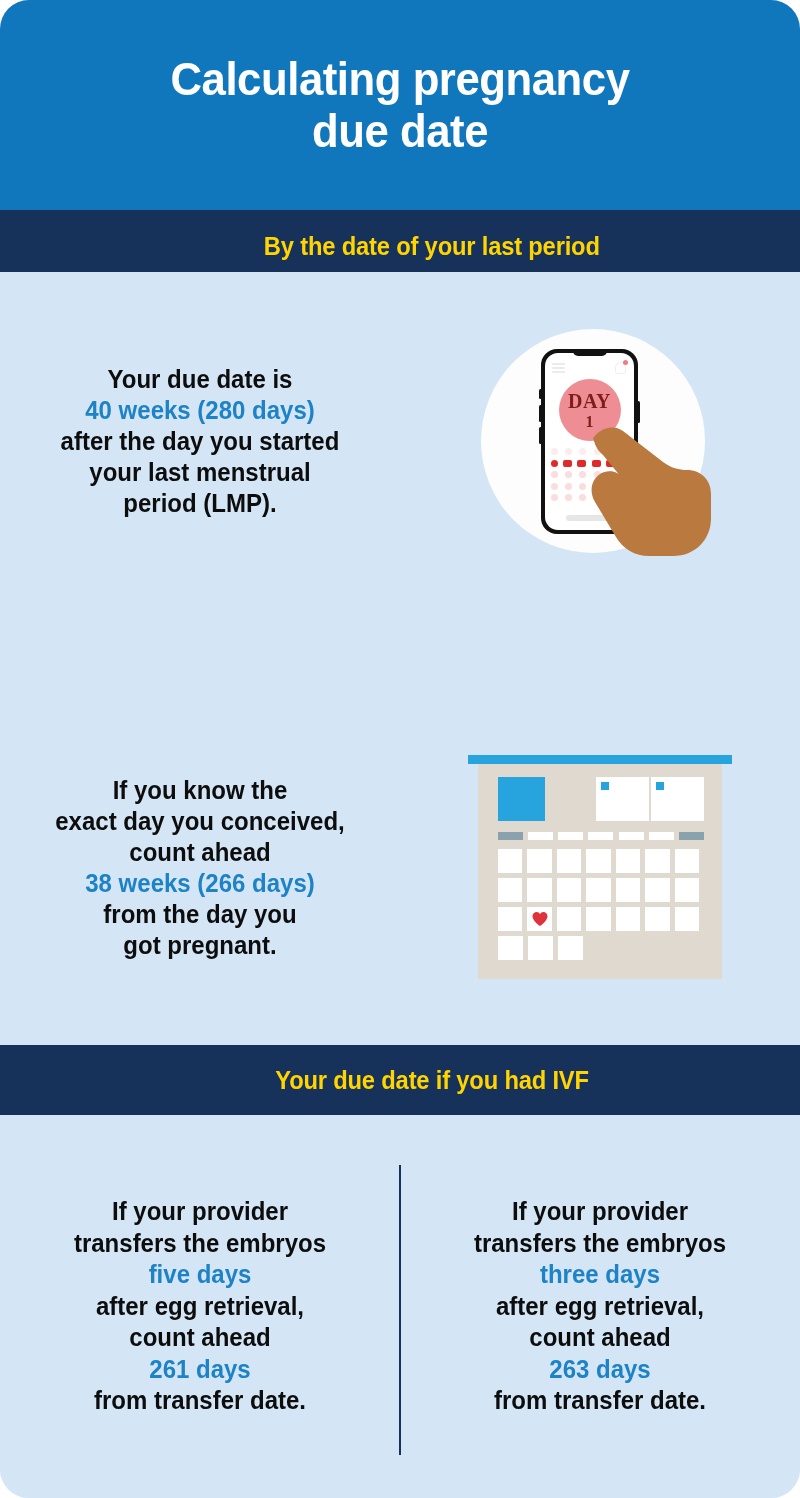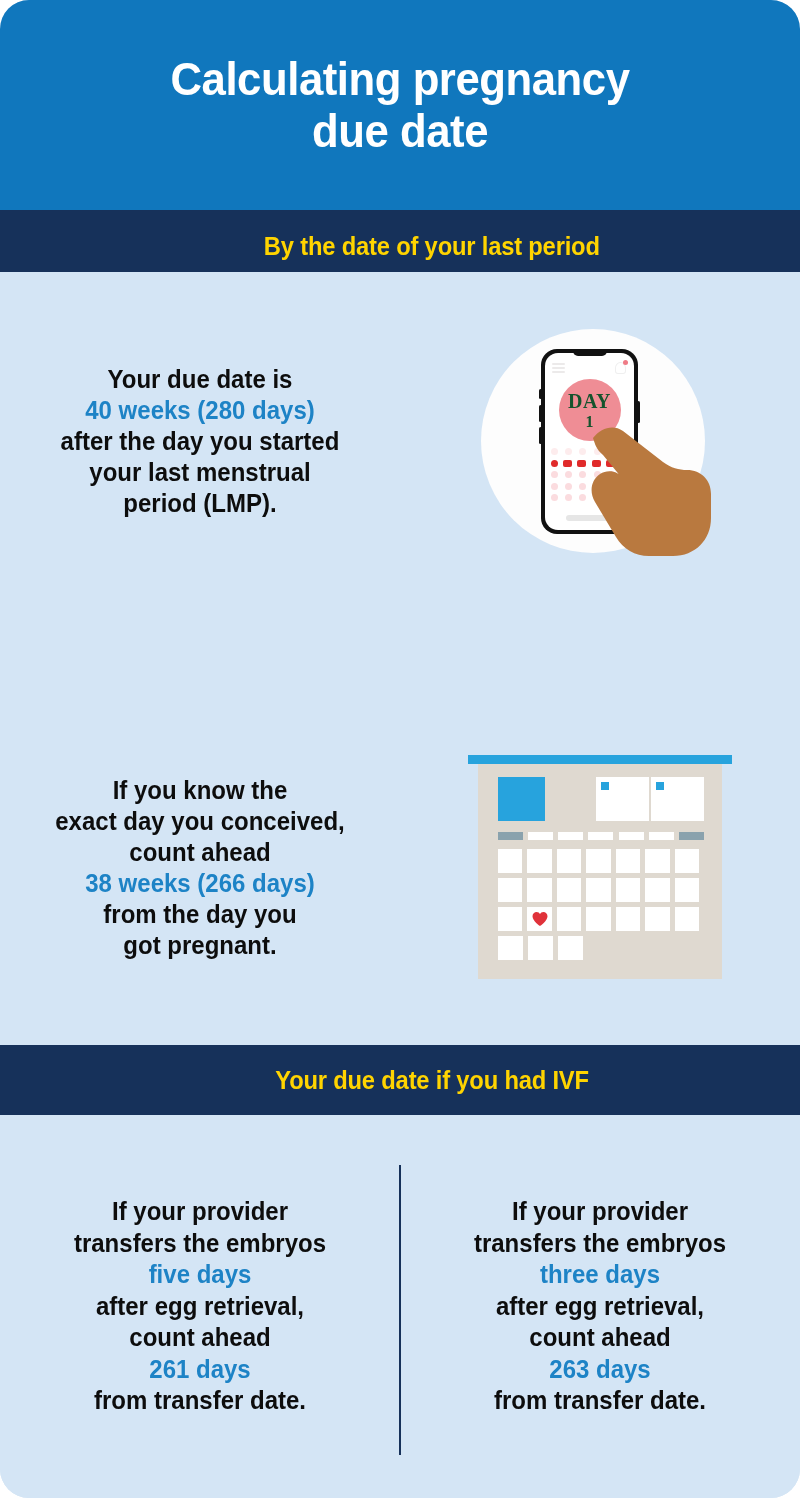--- a/index.html
+++ b/index.html
@@ -183,21 +183,21 @@
     border-radius: 50%;
     background: #ef7b86;
   }
   .day-circle {
     position: absolute;
     left: 50%; top: 26px;
     transform: translateX(-50%);
     width: 62px; height: 62px;
     border-radius: 50%;
     background: #ef8d95;
-    color: #14532d;
+    color: #7f1d1d;
     display: flex;
     flex-direction: column;
     align-items: center;
     justify-content: center;
     font-family: "Liberation Serif", serif;
     font-weight: bold;
     line-height: 1;
   }
   .day-circle .day-word { font-size: 20px; letter-spacing: 0.5px; }
   .day-circle .day-num { font-size: 16px; margin-top: 3px; }

